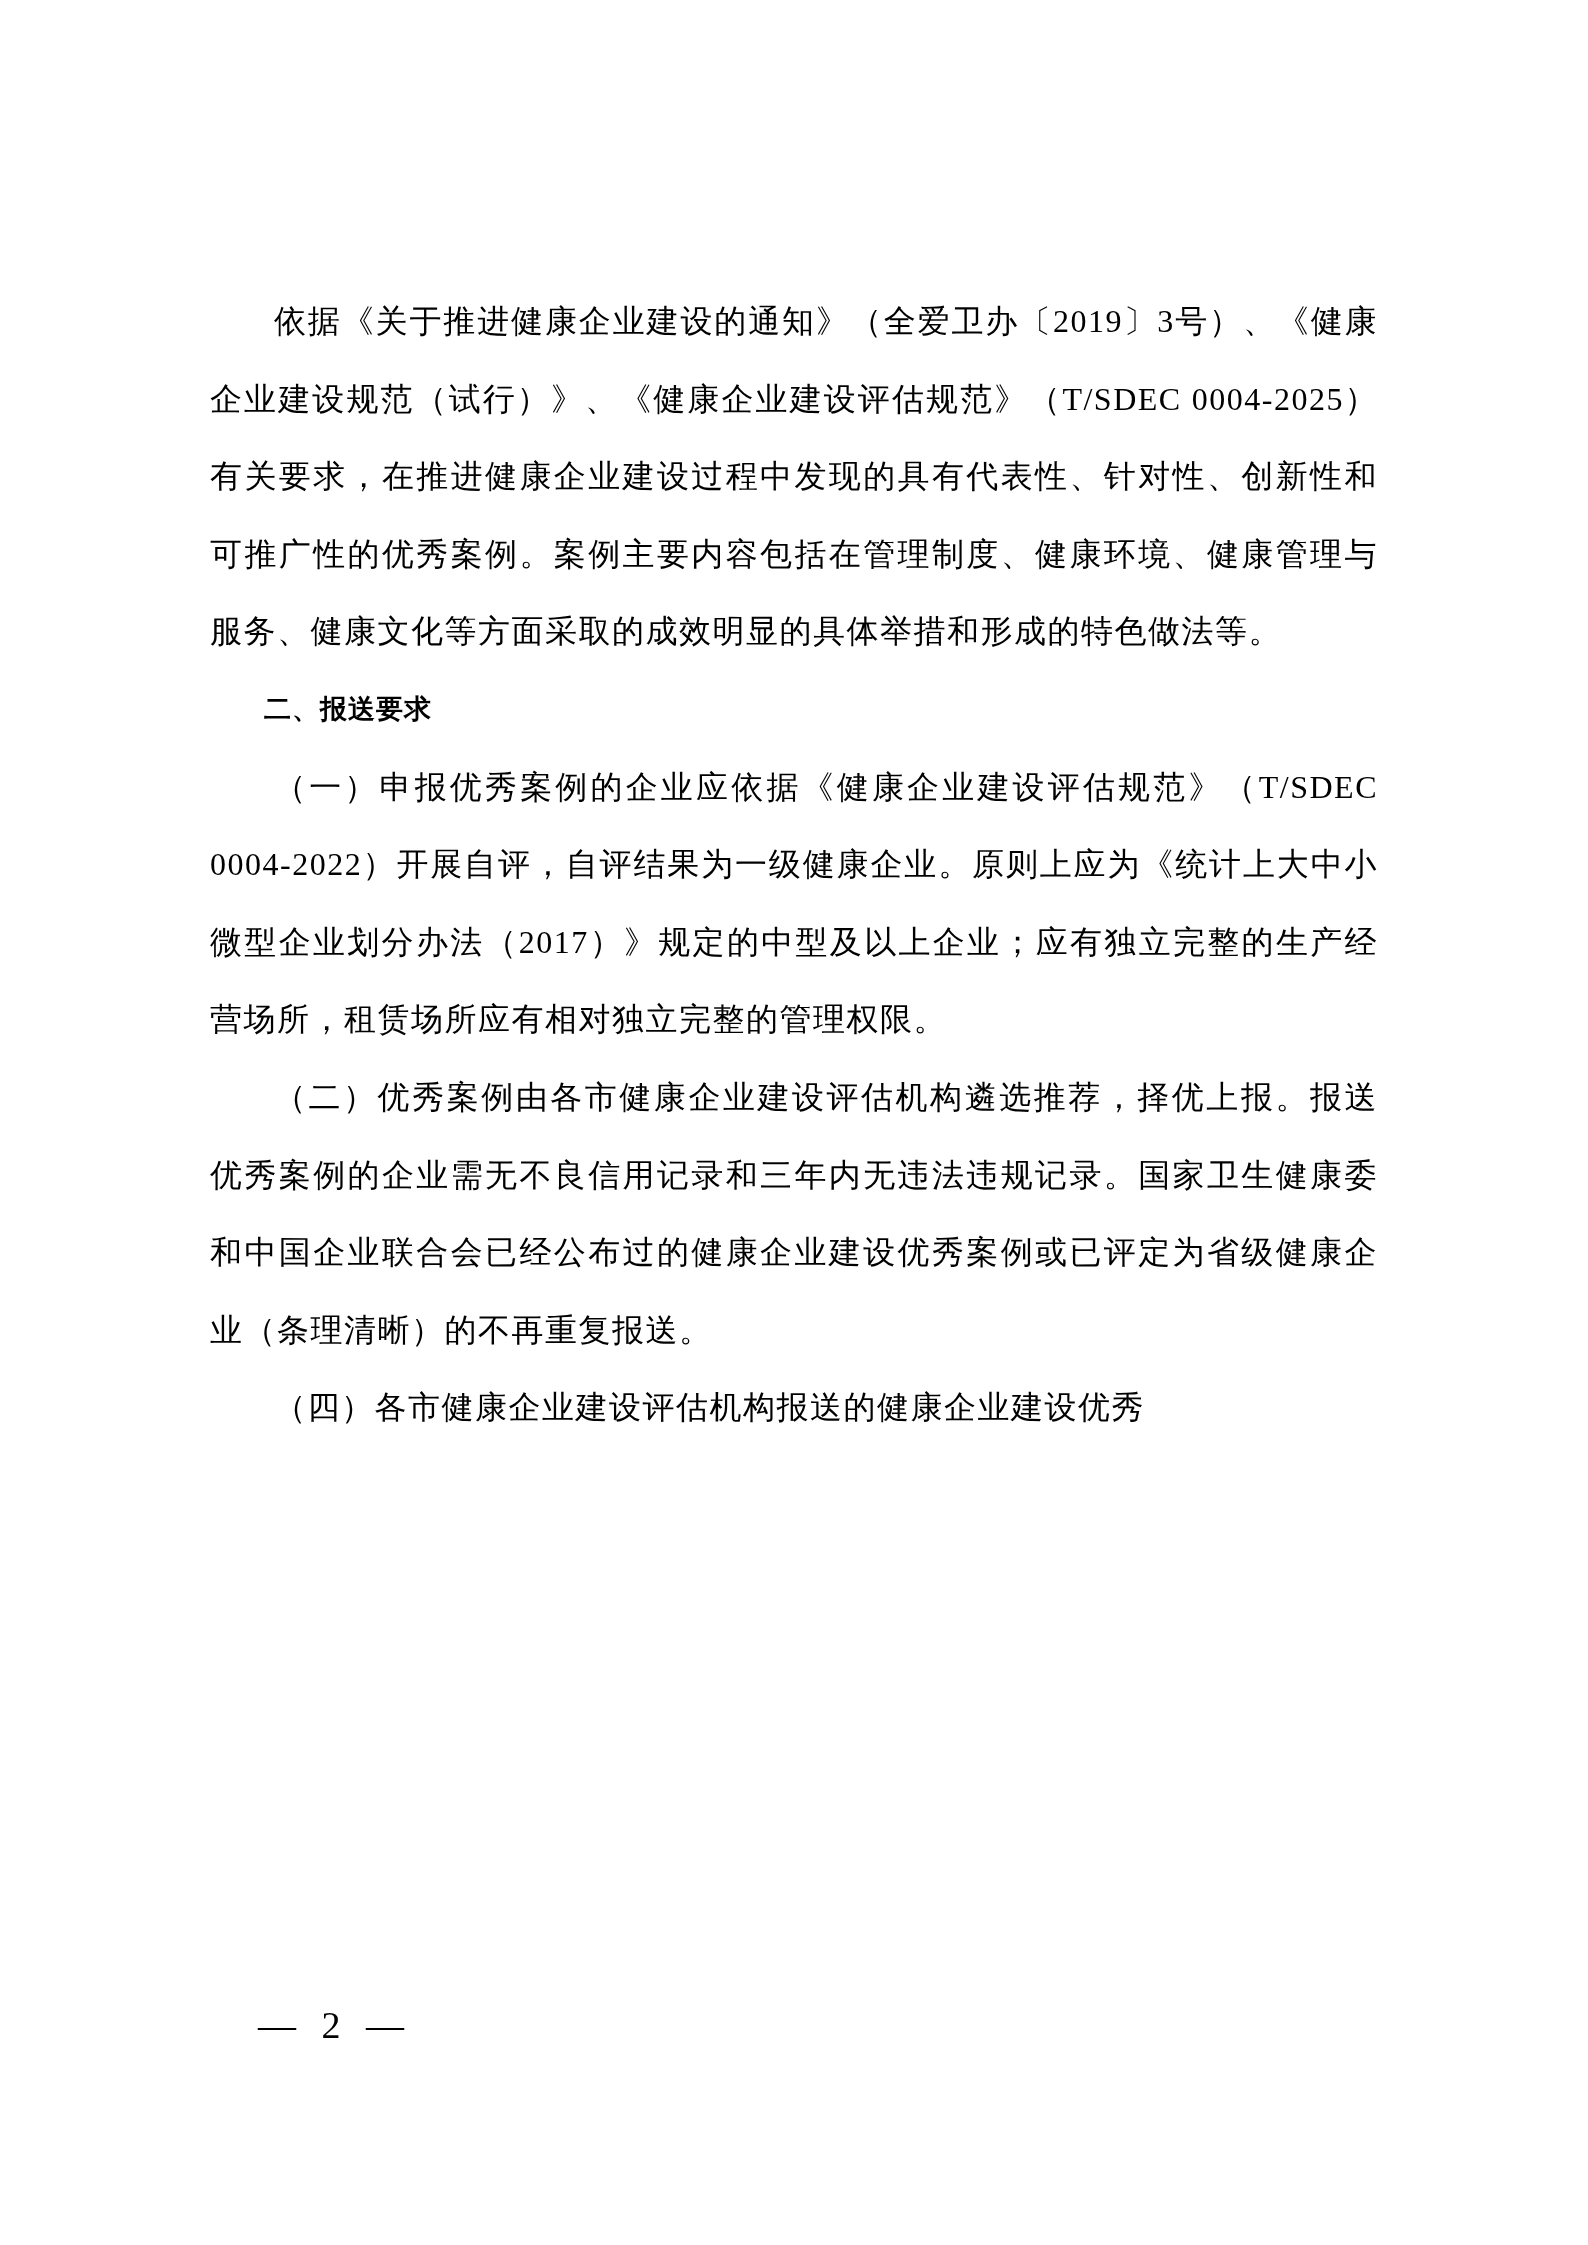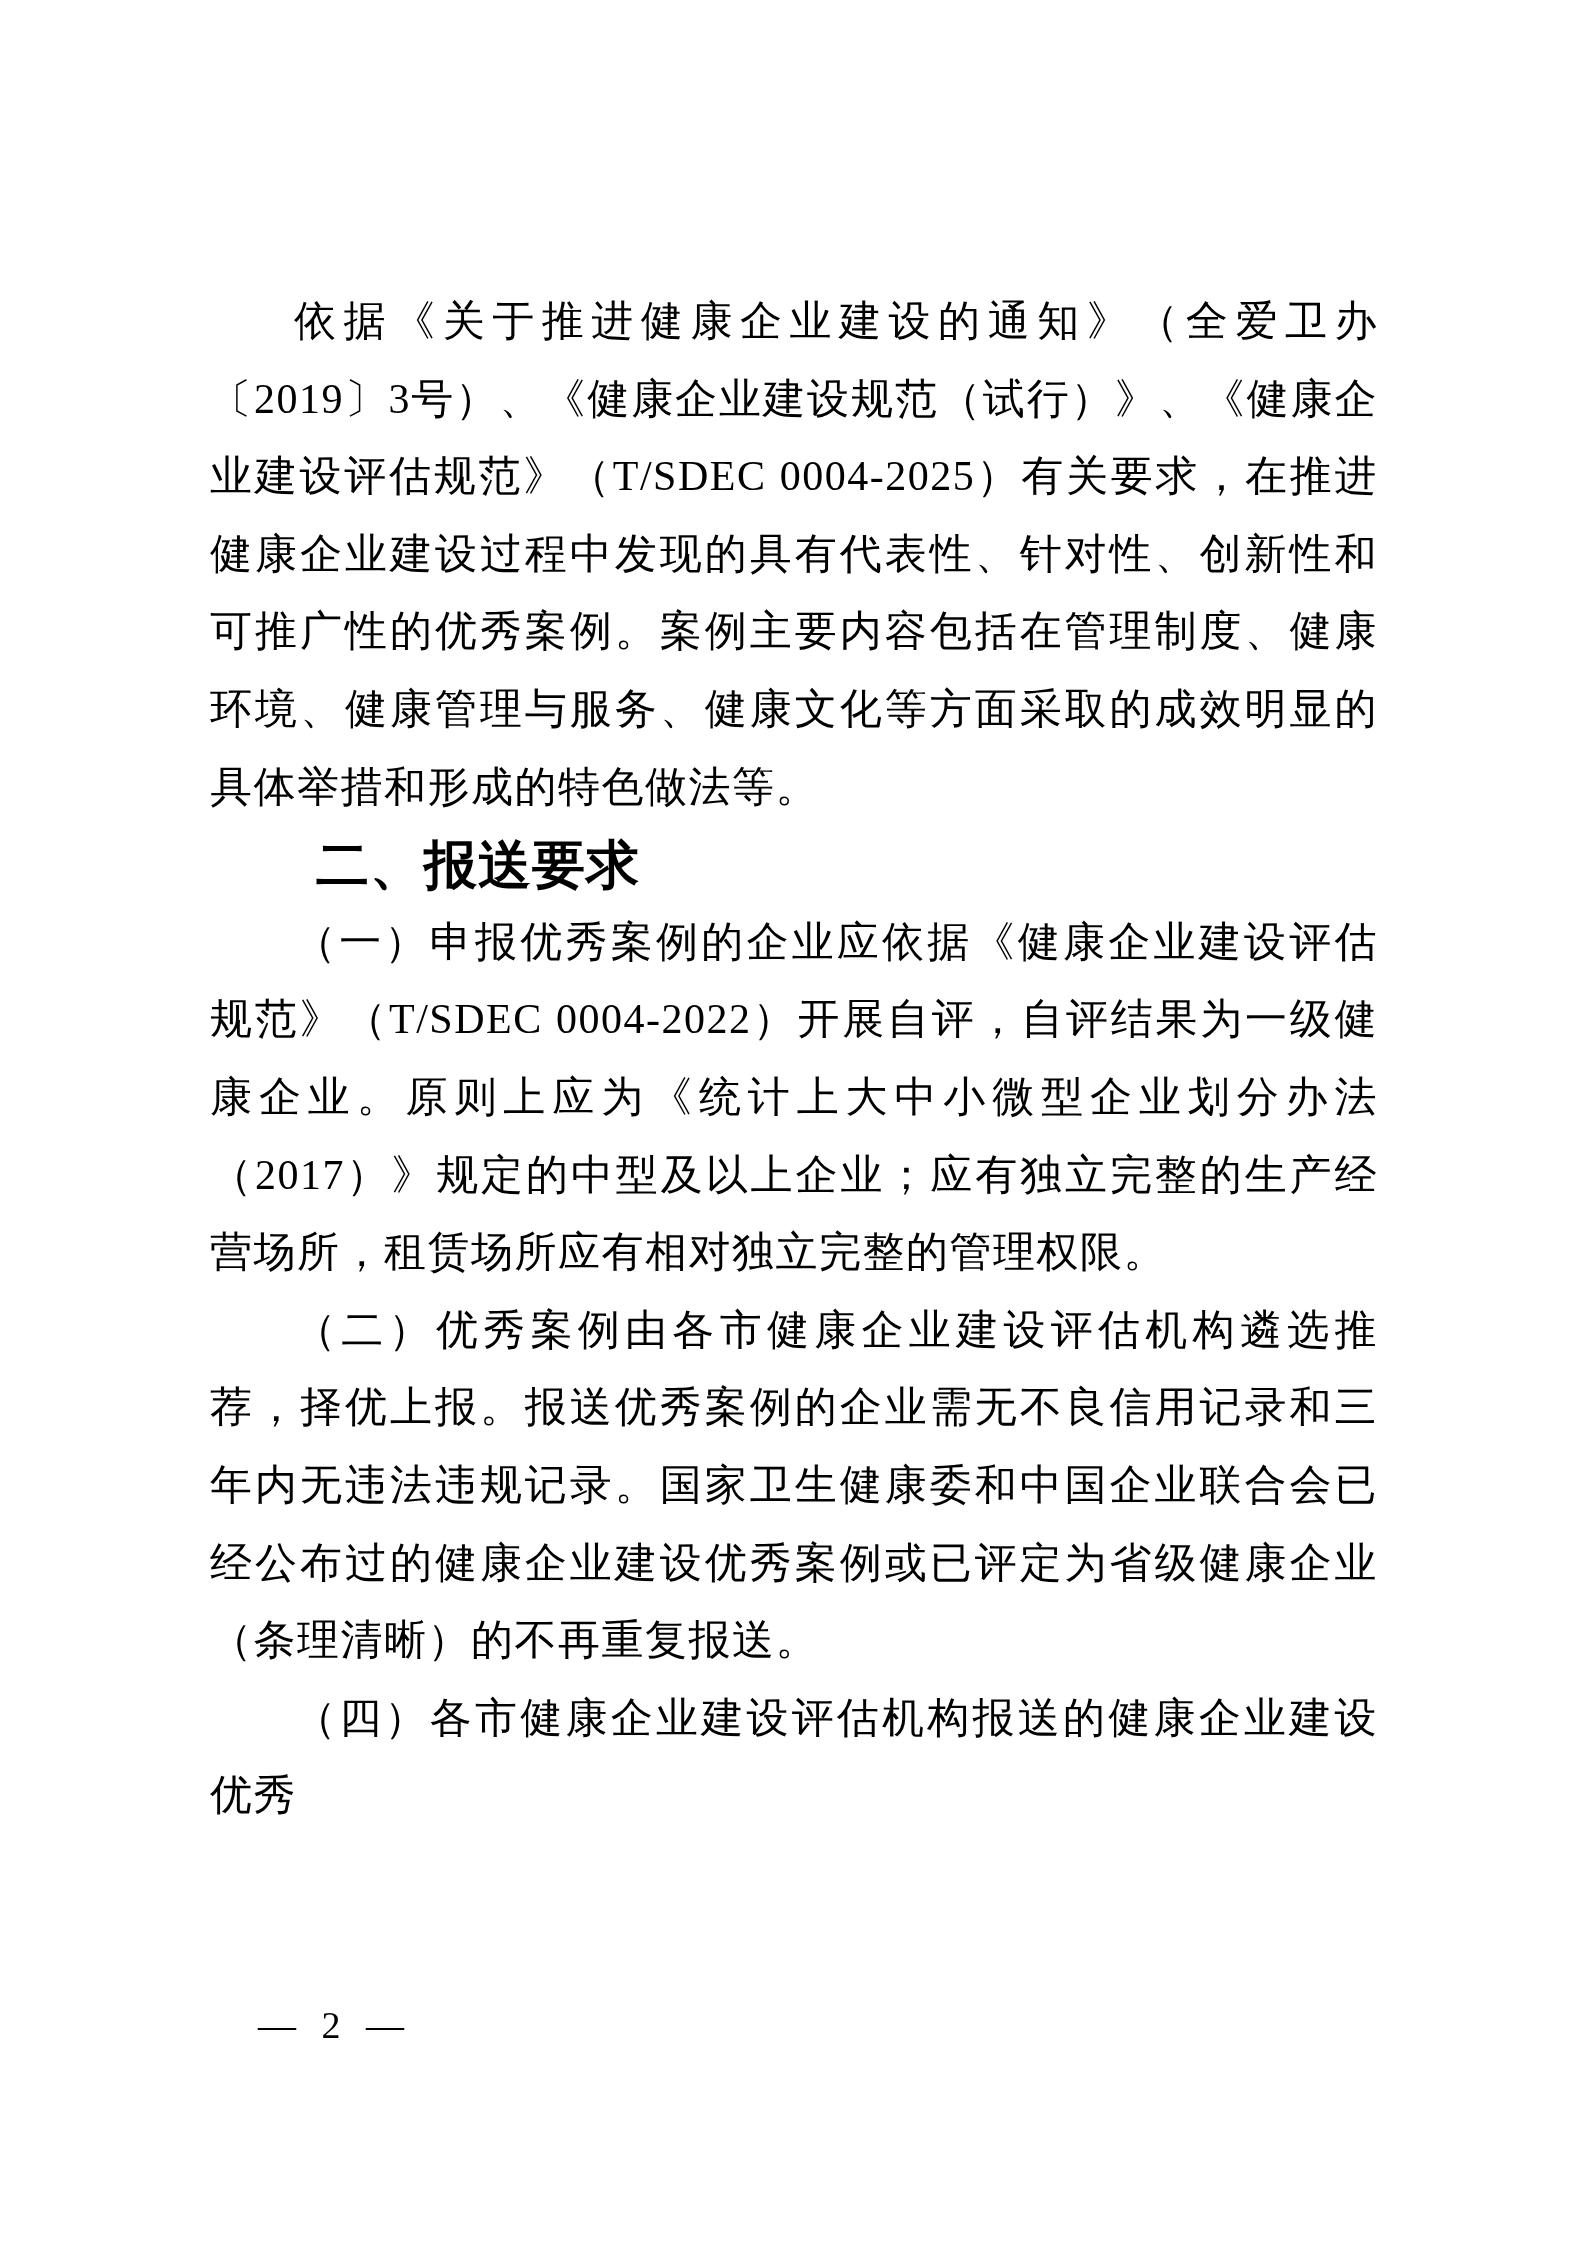--- a/index.html
+++ b/index.html
@@ -19,31 +19,31 @@
   }
 
   .content {
     position: absolute;
     left: 210px;
     top: 283px;
     width: 1168px;
   }
 
   .para {
-    font-size: 42px;
+    font-size: 32px;
     line-height: 77.6px;
     letter-spacing: 1.5px;
     text-align: justify;
     text-justify: inter-character;
     text-indent: 2em;
     font-family: "Liberation Serif", "DejaVu Serif", serif;
   }
 
   .heading {
-    font-size: 53px;
+    font-size: 27px;
     line-height: 77.6px;
     letter-spacing: 1px;
     font-weight: 700;
     text-indent: 2em;
     font-family: "Liberation Sans", "DejaVu Sans", sans-serif;
   }
 
   .page-footer {
     position: absolute;
     left: 258px;

